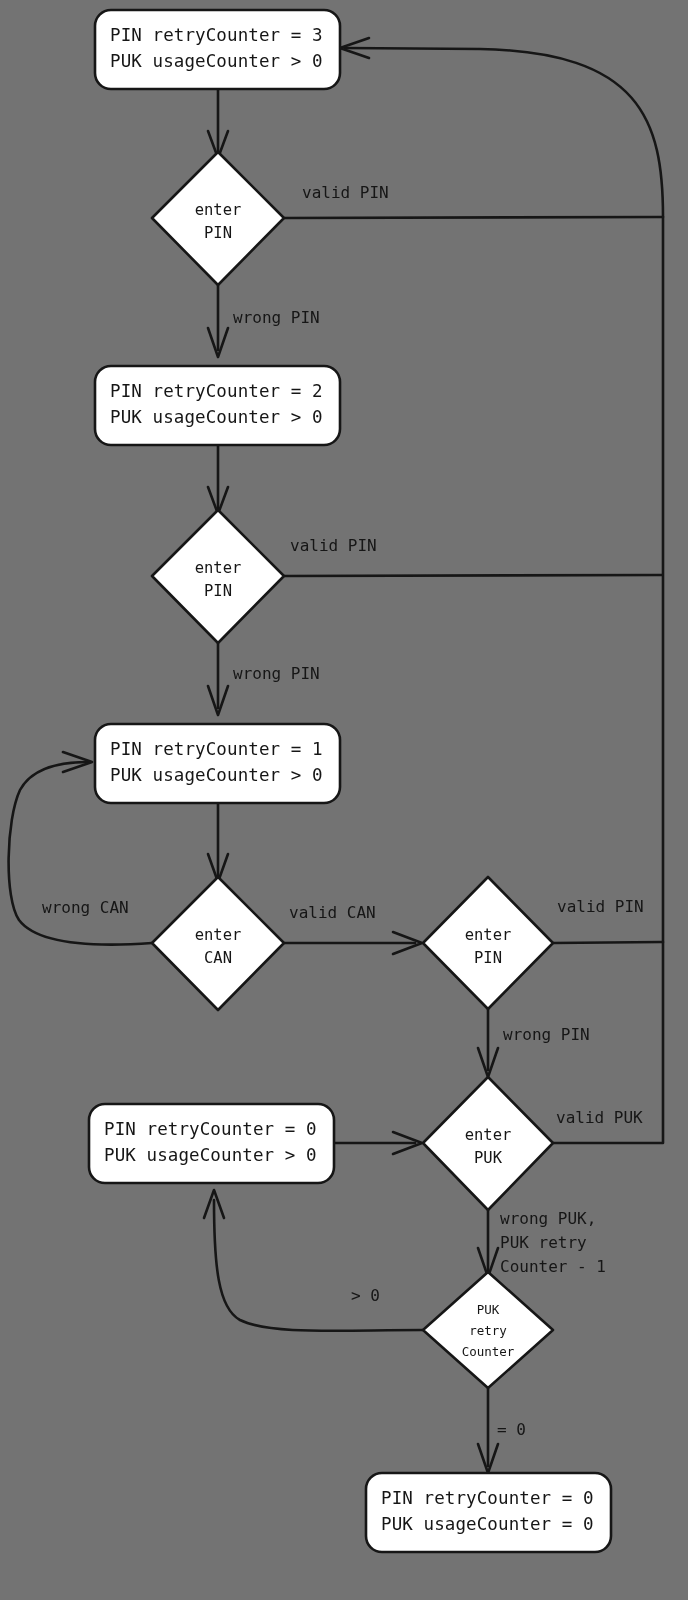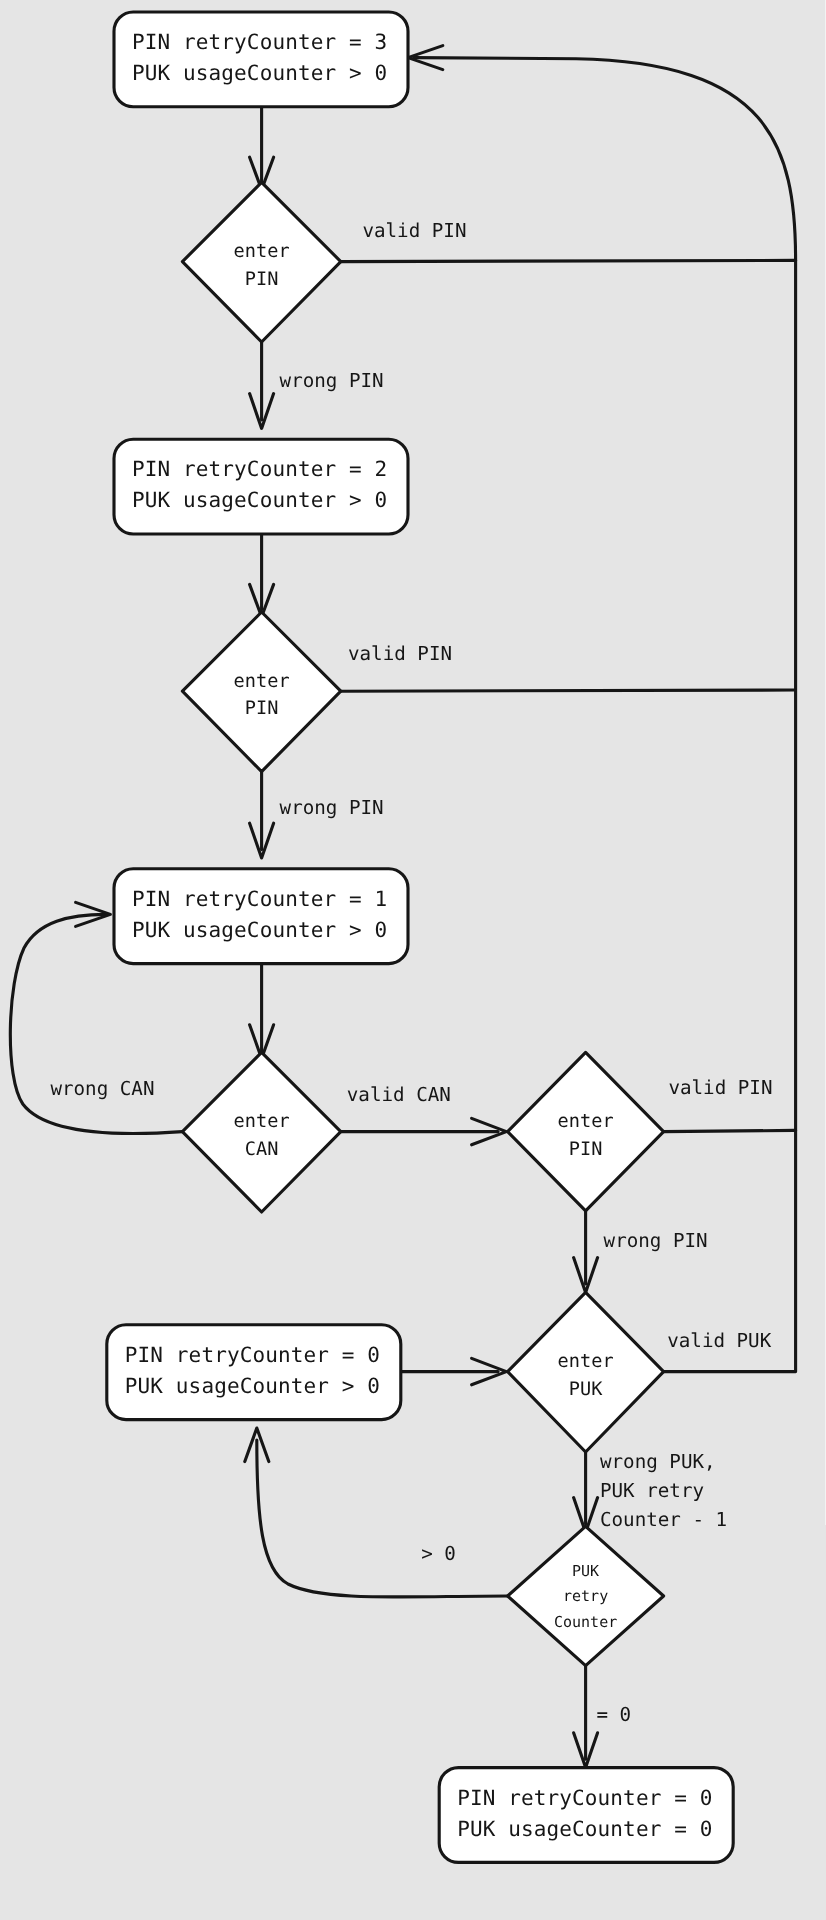--- a/index.html
+++ b/index.html
@@ -4,21 +4,21 @@
 <style>
   html, body {
     margin: 0;
     padding: 0;
     background: #ffffff;
   }
   #diagram {
     position: relative;
     width: 688px;
     height: 1600px;
-    background: #e5e5e5;
+    background: #737373;
     font-family: "DejaVu Sans Mono", monospace;
     overflow: hidden;
   }
   svg.layer {
     position: absolute;
     top: 0;
     left: 0;
     width: 688px;
     height: 1600px;
   }

